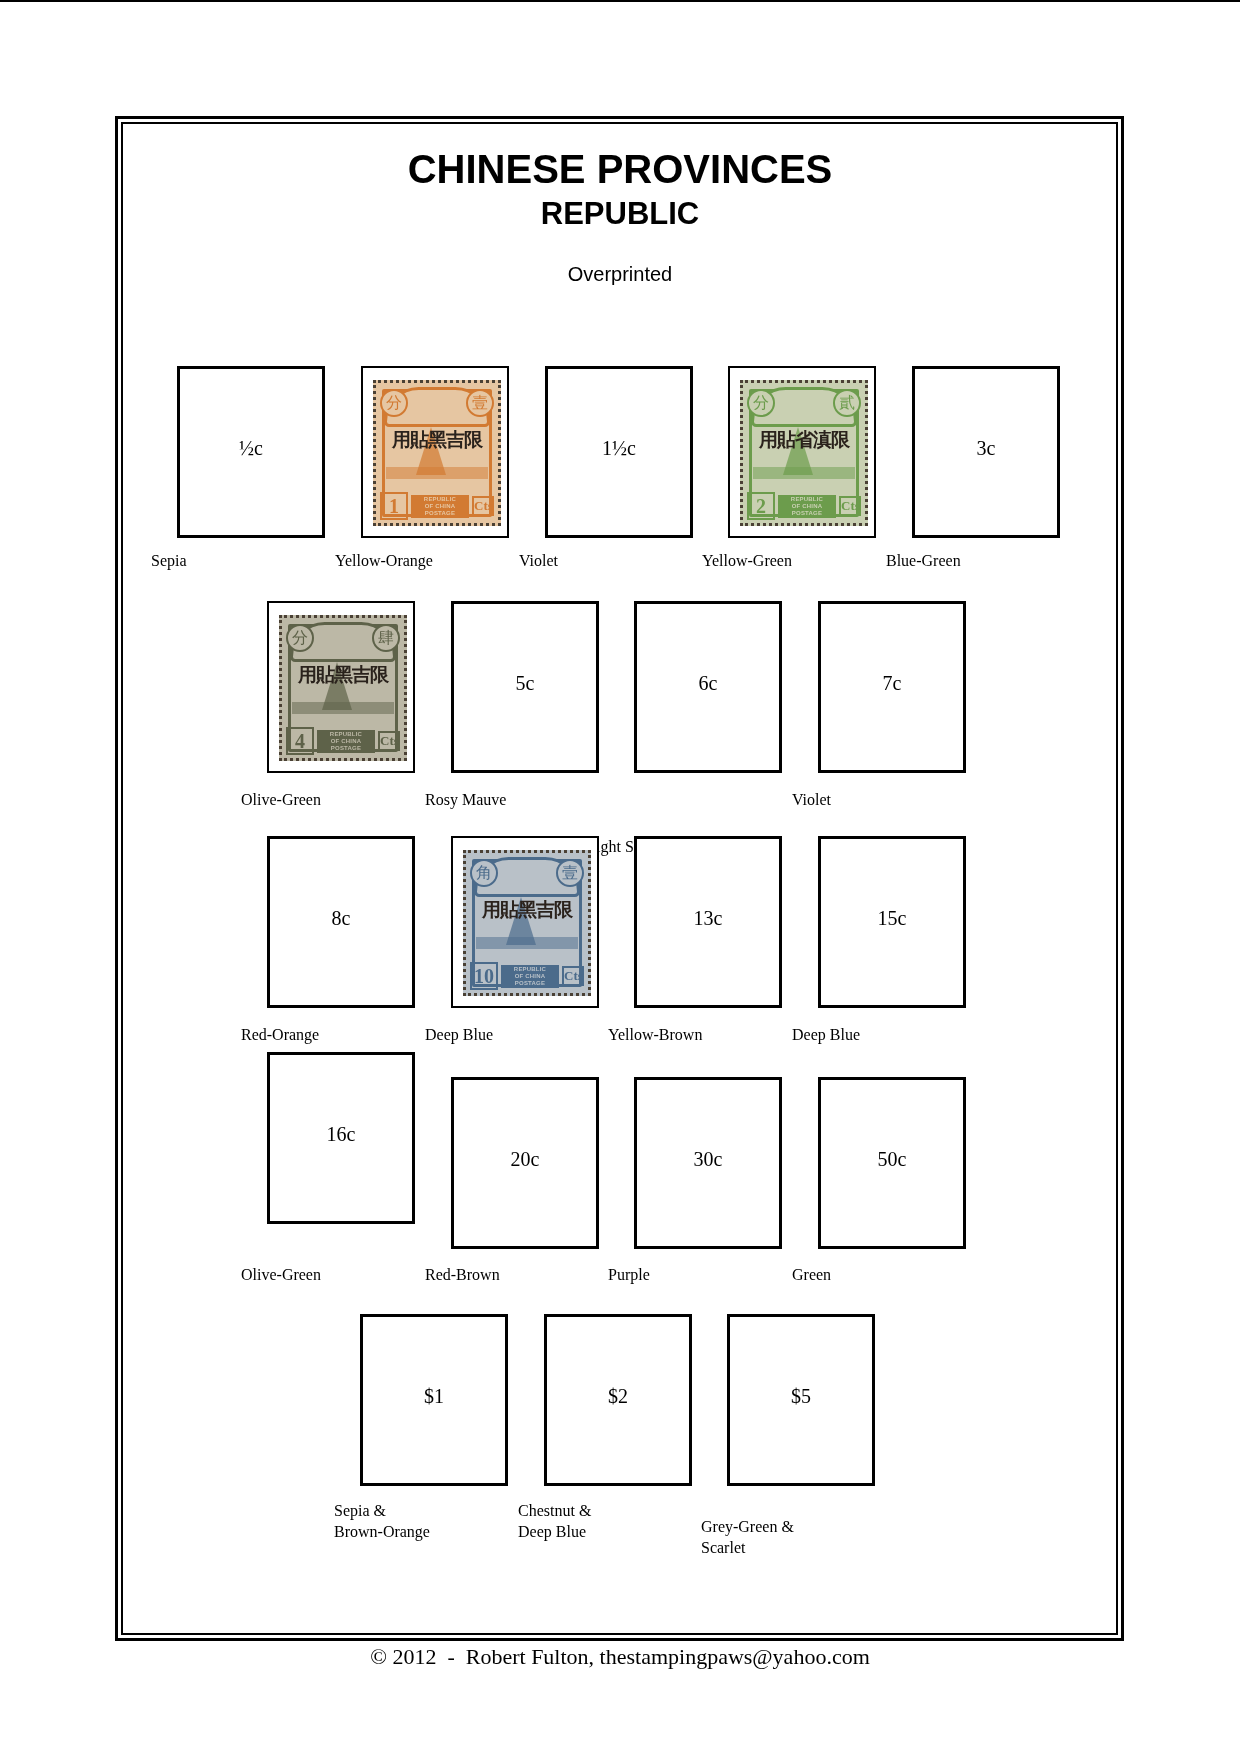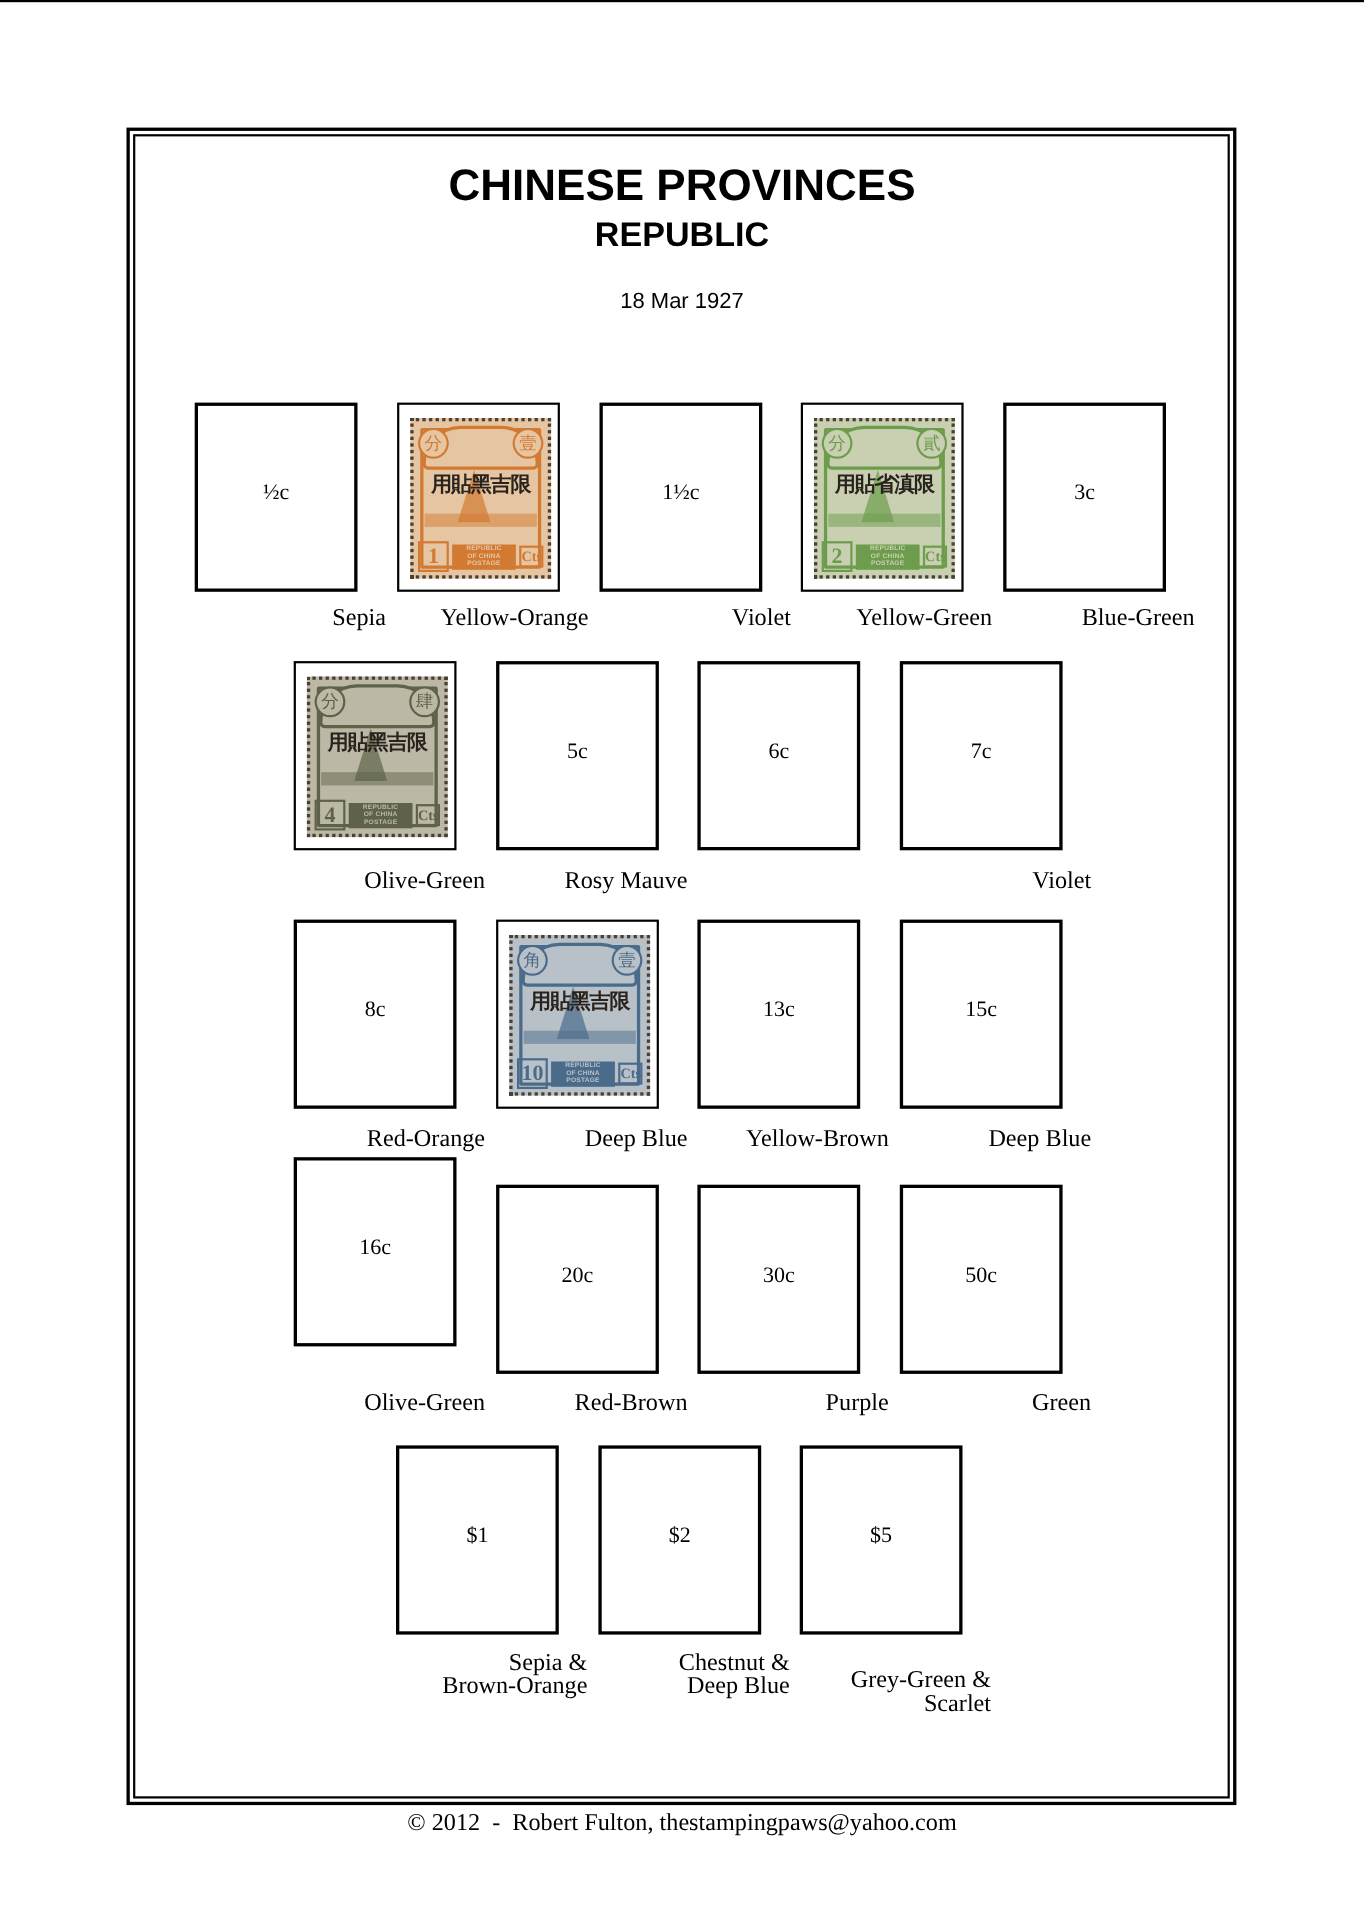--- a/index.html
+++ b/index.html
@@ -7,21 +7,21 @@
   .topline { position:absolute; left:0; top:0; width:1240px; height:2px; background:#000; }
   .frame-outer { position:absolute; left:115px; top:116px; width:1003px; height:1519px; border:3px solid #000; }
   .frame-inner { position:absolute; left:121px; top:122px; width:993px; height:1509px; border:2px solid #000; }
   .title { position:absolute; left:0; width:1240px; text-align:center; top:145px; font-family:"Liberation Sans", sans-serif; font-weight:bold; font-size:40px; line-height:48px; }
   .subtitle { position:absolute; left:0; width:1240px; text-align:center; top:195px; font-family:"Liberation Sans", sans-serif; font-weight:bold; font-size:31px; line-height:38px; }
   .desc { position:absolute; left:0; width:1240px; text-align:center; top:262px; font-family:"Liberation Sans", sans-serif; font-size:20px; line-height:25px; }
   .desc div { white-space:pre; }
   .slot { position:absolute; width:148px; height:172px; border:3px solid #000; background:#fff; box-sizing:border-box; }
   .slot.filled { border-width:2px; }
   .denom { position:absolute; left:0; right:0; top:68px; text-align:center; font-size:20px; }
-  .label { position:absolute; width:200px; text-align:right; font-size:22px; line-height:21px; }
+  .label { position:absolute; width:200px; text-align:left; font-size:16px; line-height:21px; }
   .stamp { position:absolute; left:10px; top:12px; width:128px; height:146px; box-sizing:border-box; overflow:hidden;
            border:3px dotted #4a4034; }
   .stamp .inner { position:absolute; left:6px; top:6px; right:6px; bottom:6px; border-radius:2px; }
   .stamp .arch { position:absolute; left:8px; right:8px; top:4px; height:34px; border-radius:40px 40px 6px 6px; }
   .stamp .corner { position:absolute; top:6px; width:24px; height:24px; border-radius:50%; font-size:16px; line-height:24px; text-align:center; font-family:"DejaVu Sans", sans-serif; }
   .stamp .ovp { position:absolute; left:2px; right:2px; top:44px; text-align:center; font-family:"DejaVu Sans", sans-serif; font-size:19px; font-weight:bold; color:#2a221c; letter-spacing:-1px; white-space:nowrap; }
   .stamp .ship { position:absolute; left:40px; top:44px; width:30px; height:48px; clip-path:polygon(50% 0, 100% 100%, 0 100%); opacity:0.7; }
   .stamp .sea { position:absolute; left:10px; right:10px; top:84px; height:12px; opacity:0.5; }
   .stamp .bottom { position:absolute; left:4px; right:4px; bottom:4px; height:26px; display:flex; align-items:center; gap:3px; }
   .stamp .val { font-size:20px; font-weight:bold; width:24px; text-align:center; line-height:24px; }
@@ -32,21 +32,21 @@
 </head>
 <body>
 
 <div class="topline"></div>
 <div class="frame-outer"></div>
 <div class="frame-inner"></div>
 
 <div class="title">CHINESE PROVINCES</div>
 <div class="subtitle">REPUBLIC</div>
 <div class="desc">
-  <div>18 Mar 1927</div>
+  <div>Overprinted</div>
 </div>
 
 <div id="slots">
     <div class="slot" style="left: 177px; top: 366px;">
       <div class="denom">½c</div>
     </div>
     <div class="label" style="left: 151px; top: 550px; white-space: pre-line;">Sepia</div>
     <div class="slot filled" style="left: 361px; top: 366px;">
         <div class="stamp" style="background: rgb(230, 198, 162);">
           <div class="inner" style="background: rgb(230, 198, 162); border: 3px solid rgb(210, 122, 50);"></div>

